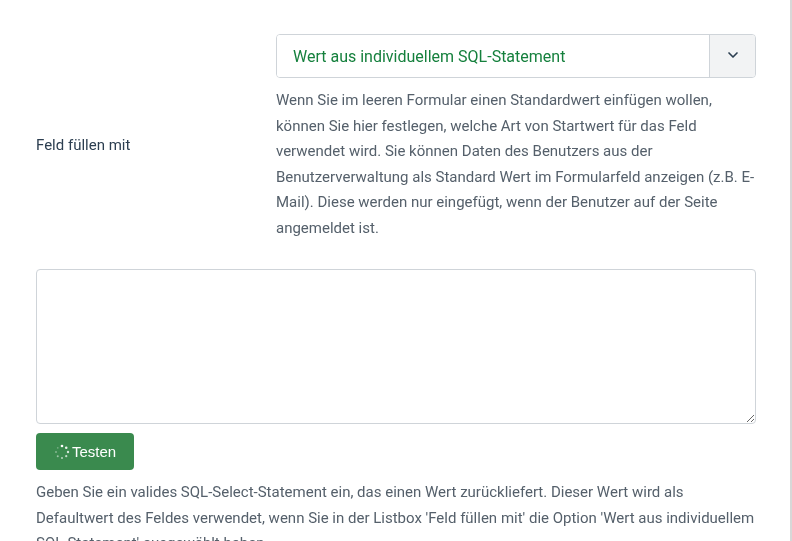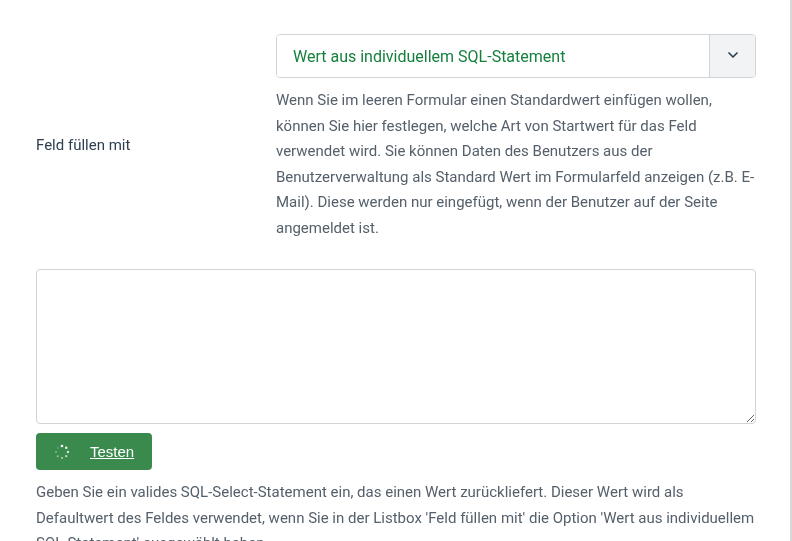--- a/index.html
+++ b/index.html
@@ -87,23 +87,22 @@
     .btn-test {
       margin-top: 6px;
       background: #3a8a4e;
       color: #fff;
       border: none;
       border-radius: 4px;
       padding: 10px 18px;
       font-size: 15px;
       display: inline-flex;
       align-items: center;
-      gap: 20px;
+      gap: 2px;
       cursor: pointer;
-      text-decoration: underline;
     }
     .spinner-icon {
       display: inline-block;
       width: 16px;
       height: 16px;
     }
     .spinner-icon svg {
       width: 16px;
       height: 16px;
     }

